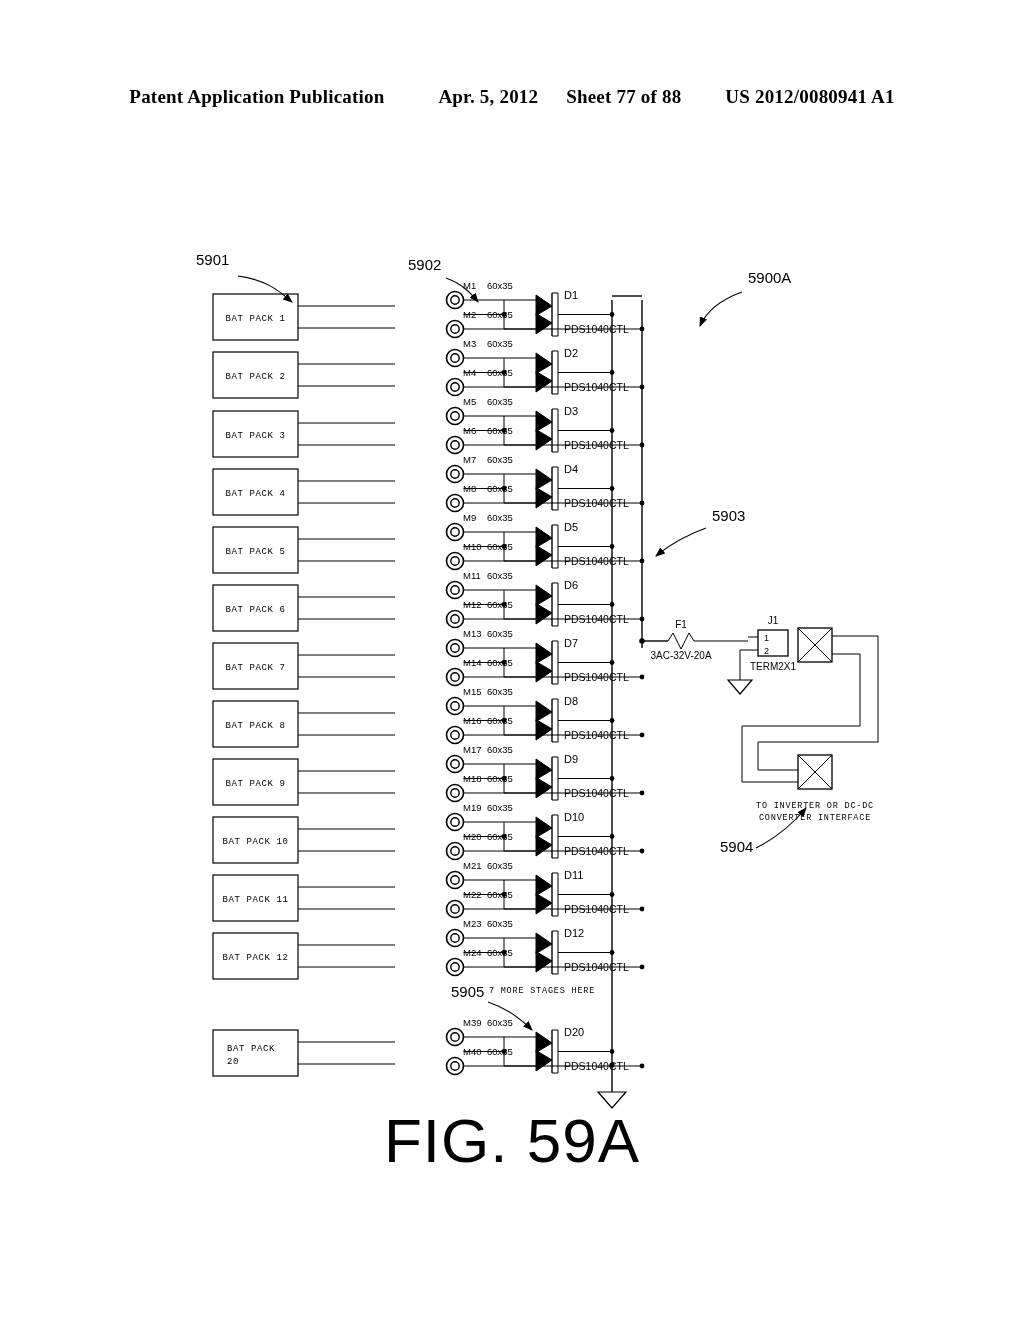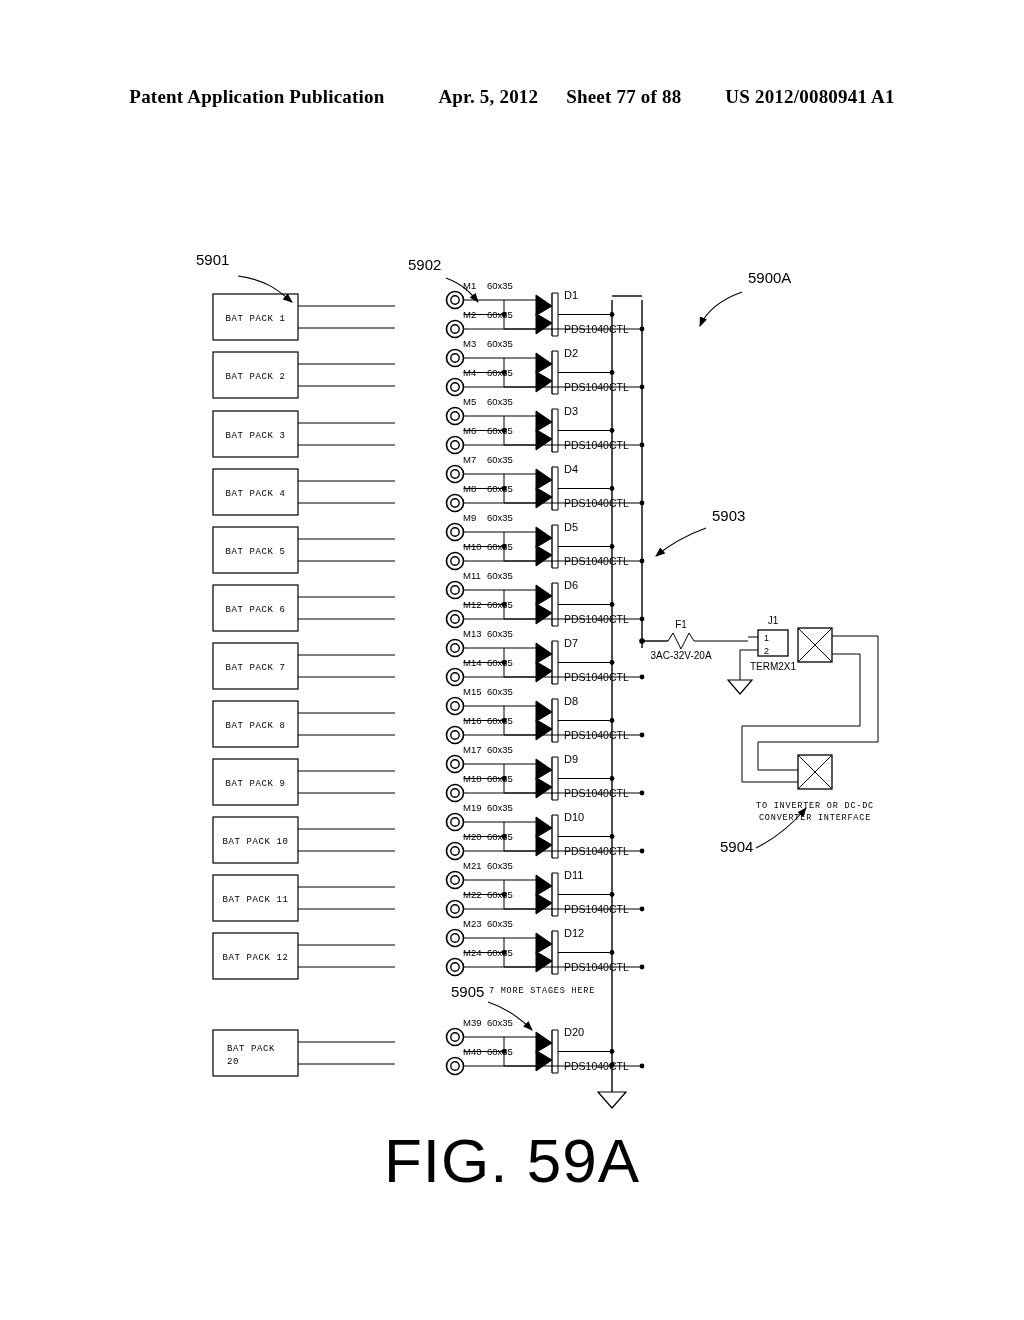--- a/index.html
+++ b/index.html
@@ -40,21 +40,20 @@
   
   .fig-caption {
     position: absolute;
     left: 0;
     top: 1105px;
     width: 1024px;
     text-align: center;
     font-family: "Liberation Sans", sans-serif;
     font-size: 62px;
     letter-spacing: 1px;
-    margin-top: 20px;
   }
 
   
   #schematic {
     position: absolute;
     left: 0;
     top: 0;
   }
 
   

